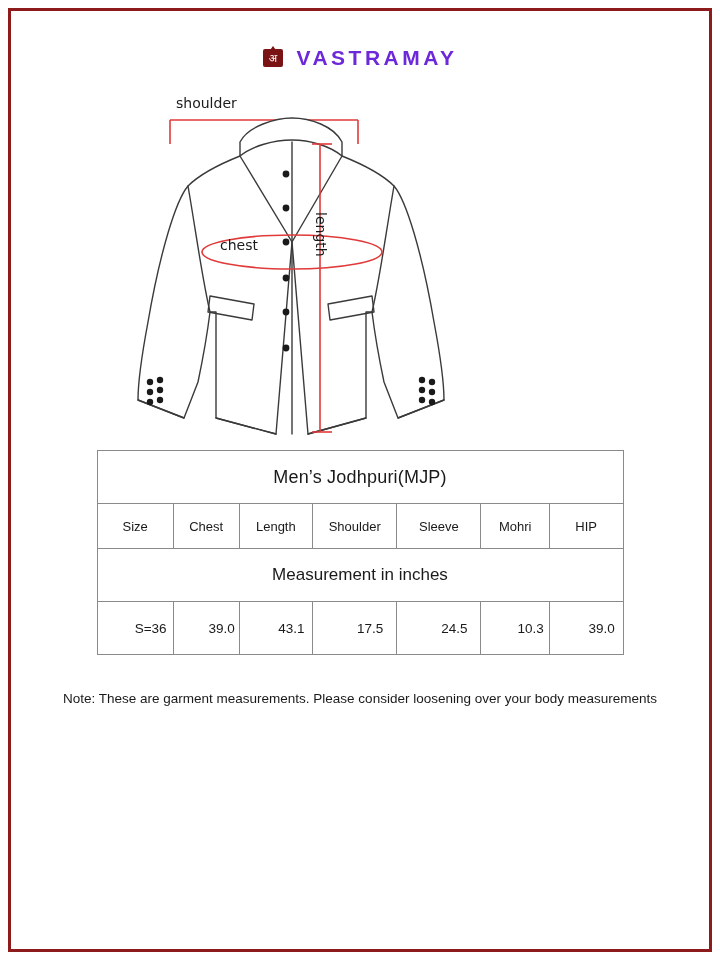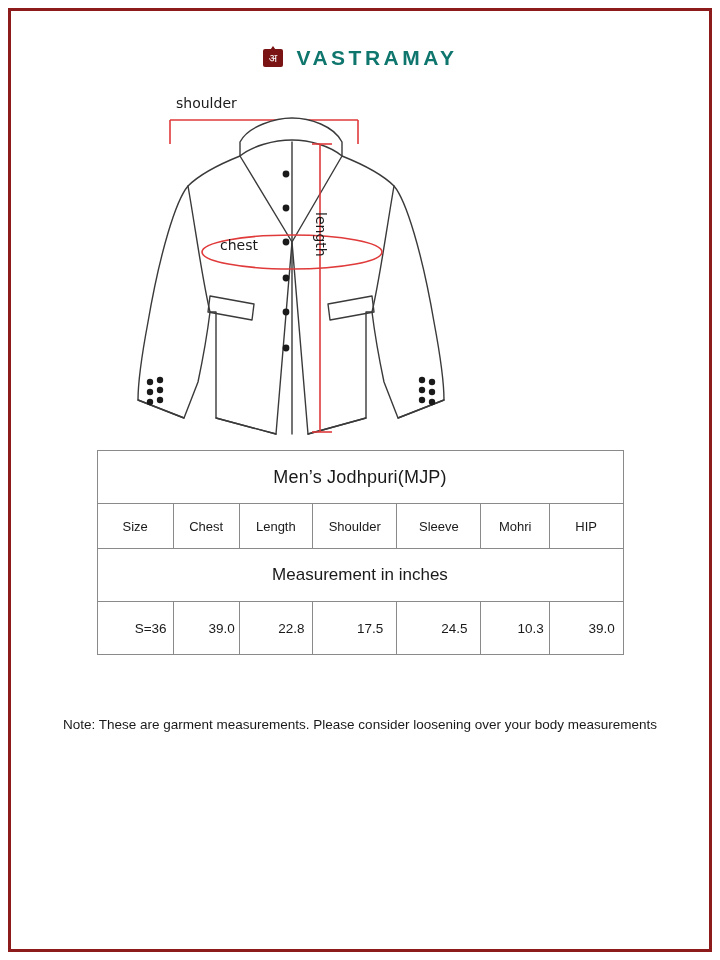--- a/index.html
+++ b/index.html
@@ -49,21 +49,21 @@
   }
   .brand-mark {
     width: 22px;
     height: 24px;
     position: relative;
   }
   .brand-name {
     font-family: "Liberation Sans", sans-serif;
     font-size: 21px;
     letter-spacing: 3.5px;
-    color: #0f766e;
+    color: #6d28d9;
     font-weight: 700;
   }
 
   
   .illustration {
     position: relative;
     width: 100%;
     height: 360px;
     margin-top: 4px;
   }
@@ -112,21 +112,21 @@
   .col-size { width: 14.5%; }
   .col-chest { width: 12.5%; }
   .col-length { width: 14%; }
   .col-shoulder { width: 16%; }
   .col-sleeve { width: 16%; }
   .col-mohri { width: 13%; }
   .col-hip { width: 14%; }
 
   
   .note {
-    margin: 58px auto 0 auto;
+    margin: 32px auto 0 auto;
     width: 660px;
     text-align: center;
     font-family: "Liberation Sans", sans-serif;
     font-size: 13.5px;
     line-height: 1.85;
     color: #1a1a1a;
   }
   .note .line2 { display: block; }
 </style>
 </head>
@@ -254,21 +254,21 @@
             <td class="head-cell">Sleeve</td>
             <td class="head-cell">Mohri</td>
             <td class="head-cell">HIP</td>
           </tr>
           <tr>
             <td class="subtitle-cell" colspan="7">Measurement in inches</td>
           </tr>
           <tr>
             <td class="body-cell">S=36</td>
             <td class="body-cell">39.0</td>
-            <td class="body-cell">22.8</td>
+            <td class="body-cell">43.1</td>
             <td class="body-cell">17.5</td>
             <td class="body-cell">24.5</td>
             <td class="body-cell">10.3</td>
             <td class="body-cell">39.0</td>
           </tr>
         </tbody>
       </table>
     </div>
 
     <div class="note">

